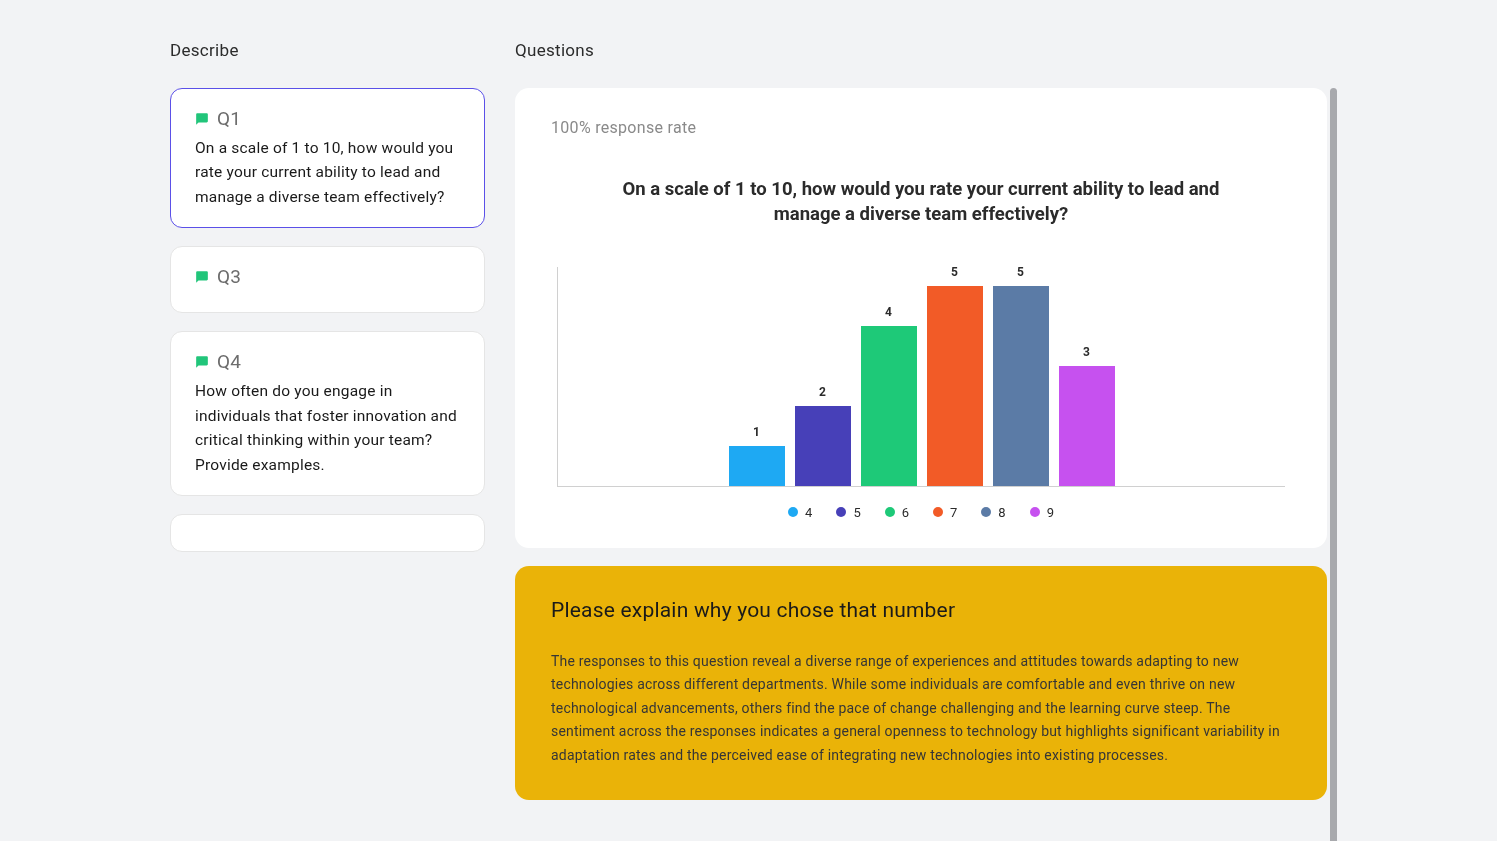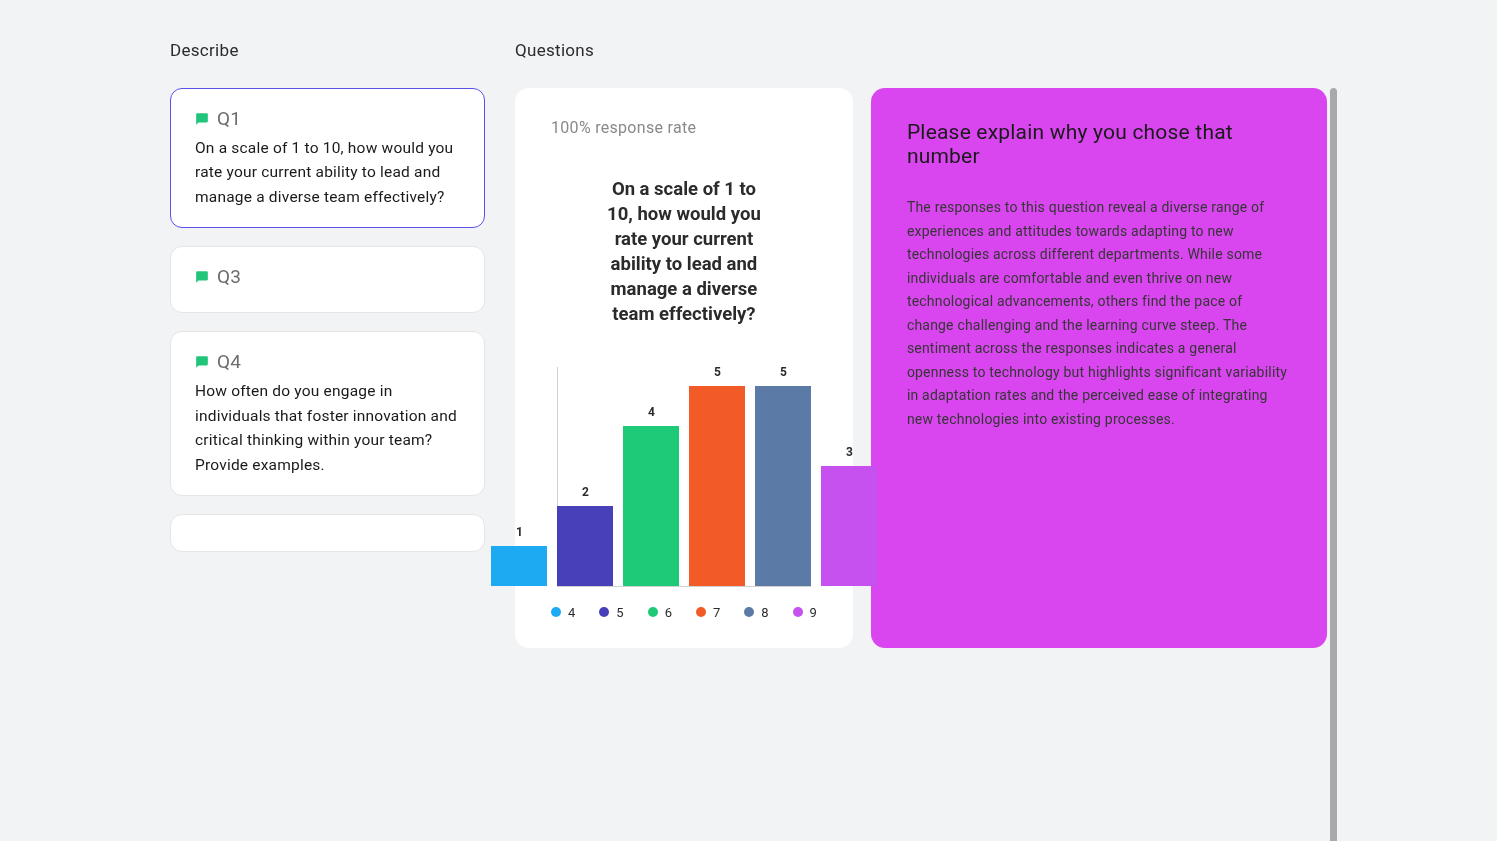--- a/index.html
+++ b/index.html
@@ -82,21 +82,21 @@
     
     .q-text {
       font-size: 15.5px;
       color: #1a1a1a;
       line-height: 1.58;
       letter-spacing: 0.2px;
     }
     
     .breakdown-content {
       display: flex;
-      flex-direction: row;
+      flex-direction: column;
       gap: 18px;
     }
     
     .chart-card {
       background: #ffffff;
       border-radius: 14px;
       padding: 30px 36px 28px 36px;
     }
     
     .response-rate {
@@ -168,21 +168,21 @@
       color: #2b2b2b;
     }
     
     .legend-dot {
       width: 10px;
       height: 10px;
       border-radius: 50%;
     }
     
     .summary-card {
-      background: #d946ef;
+      background: #eab308;
       border-radius: 14px;
       padding: 32px 36px;
     }
     
     .summary-title {
       font-size: 21px;
       color: #1a1a1a;
       font-weight: 400;
       letter-spacing: 0.2px;
       margin-bottom: 28px;

